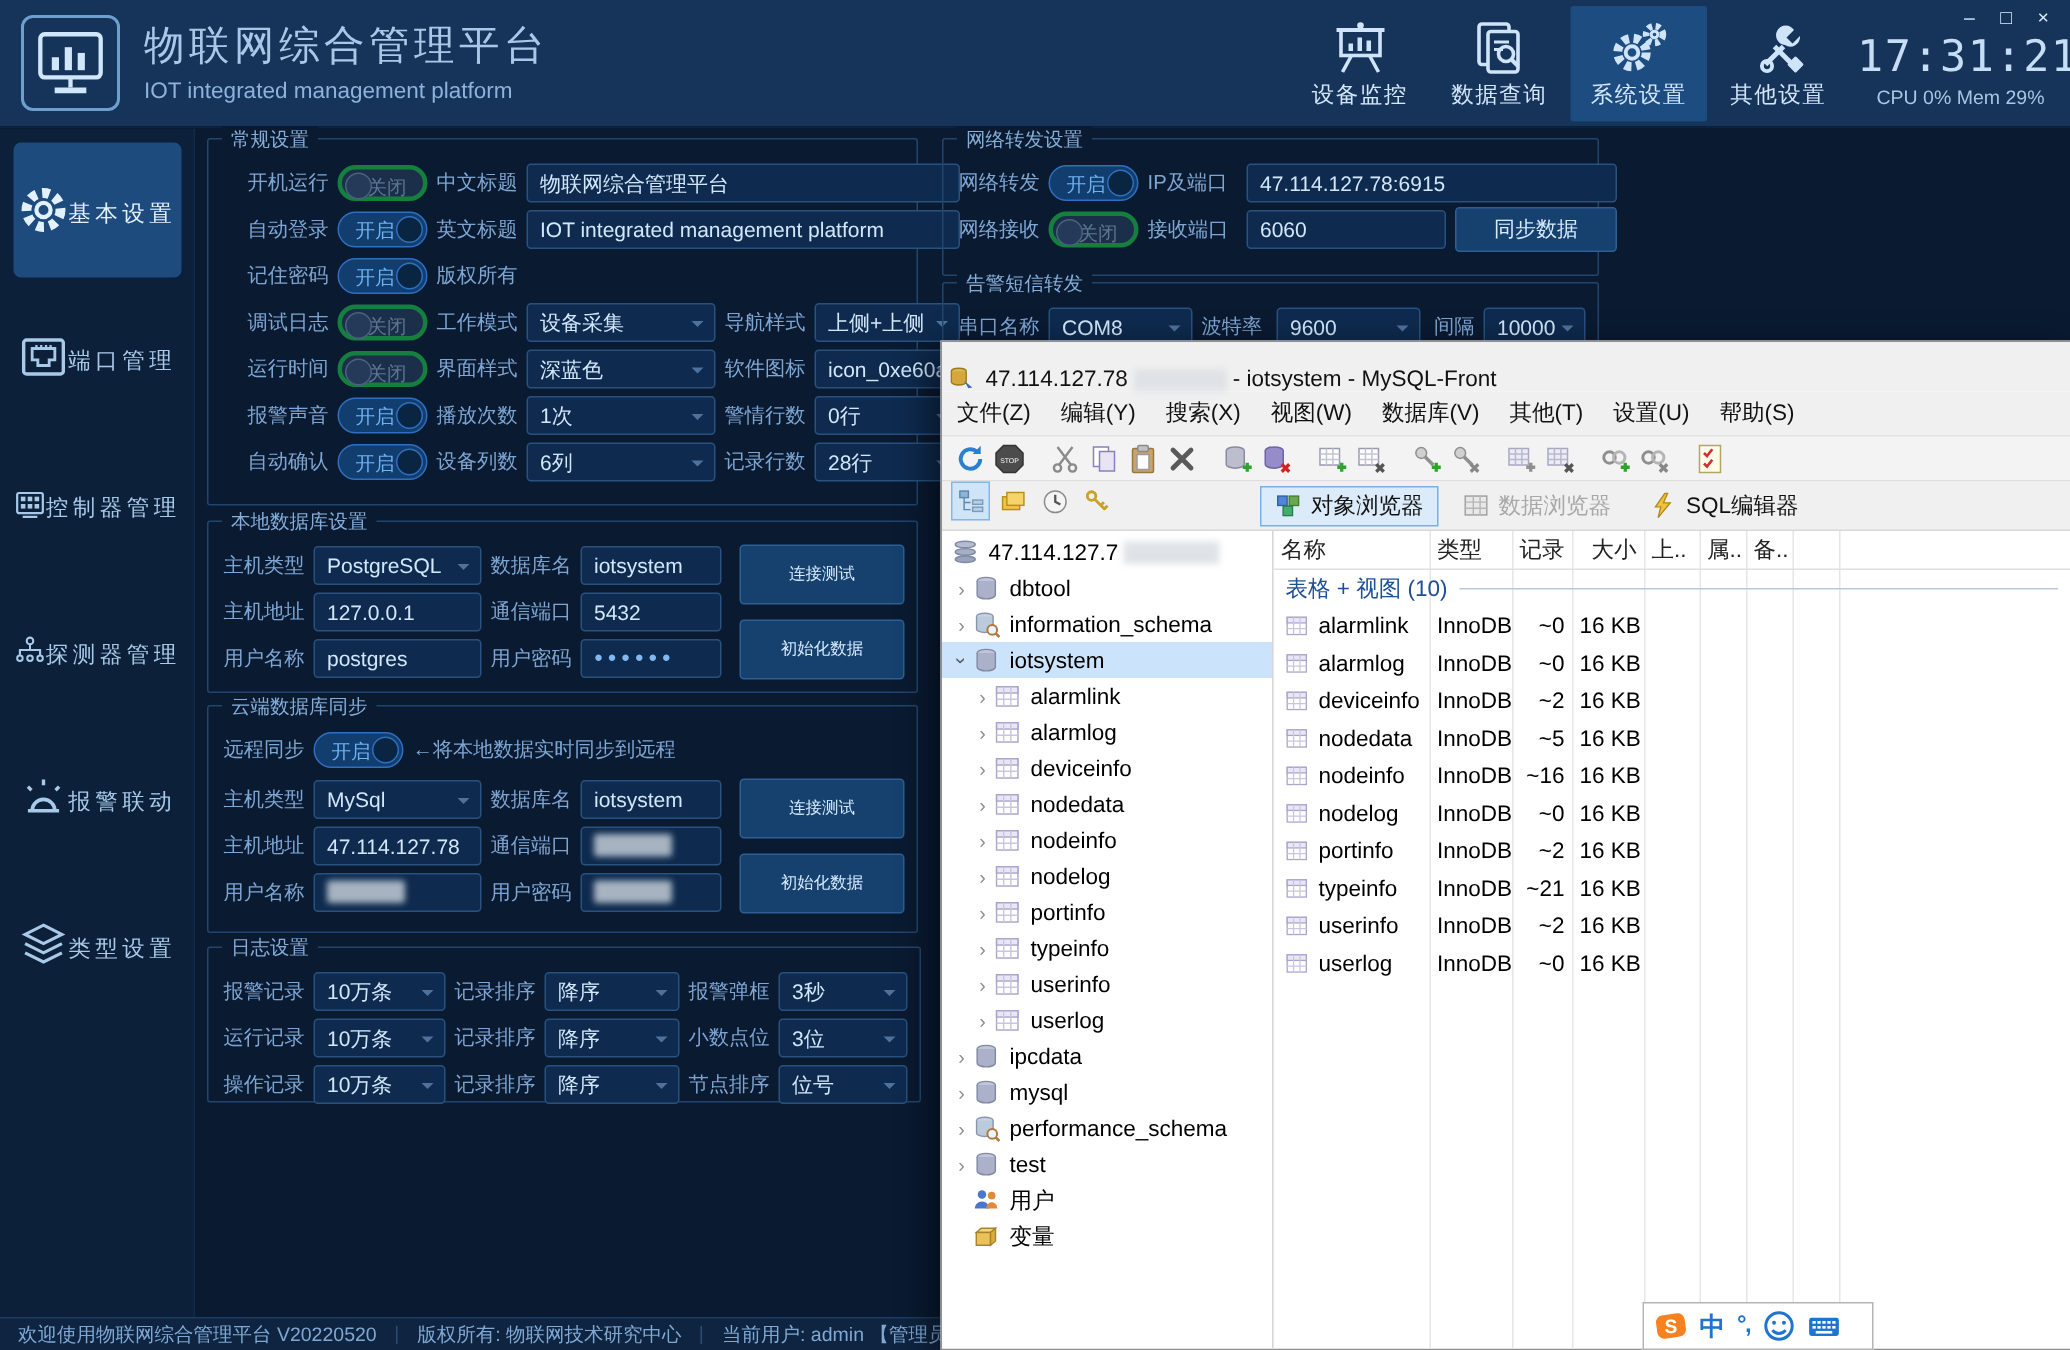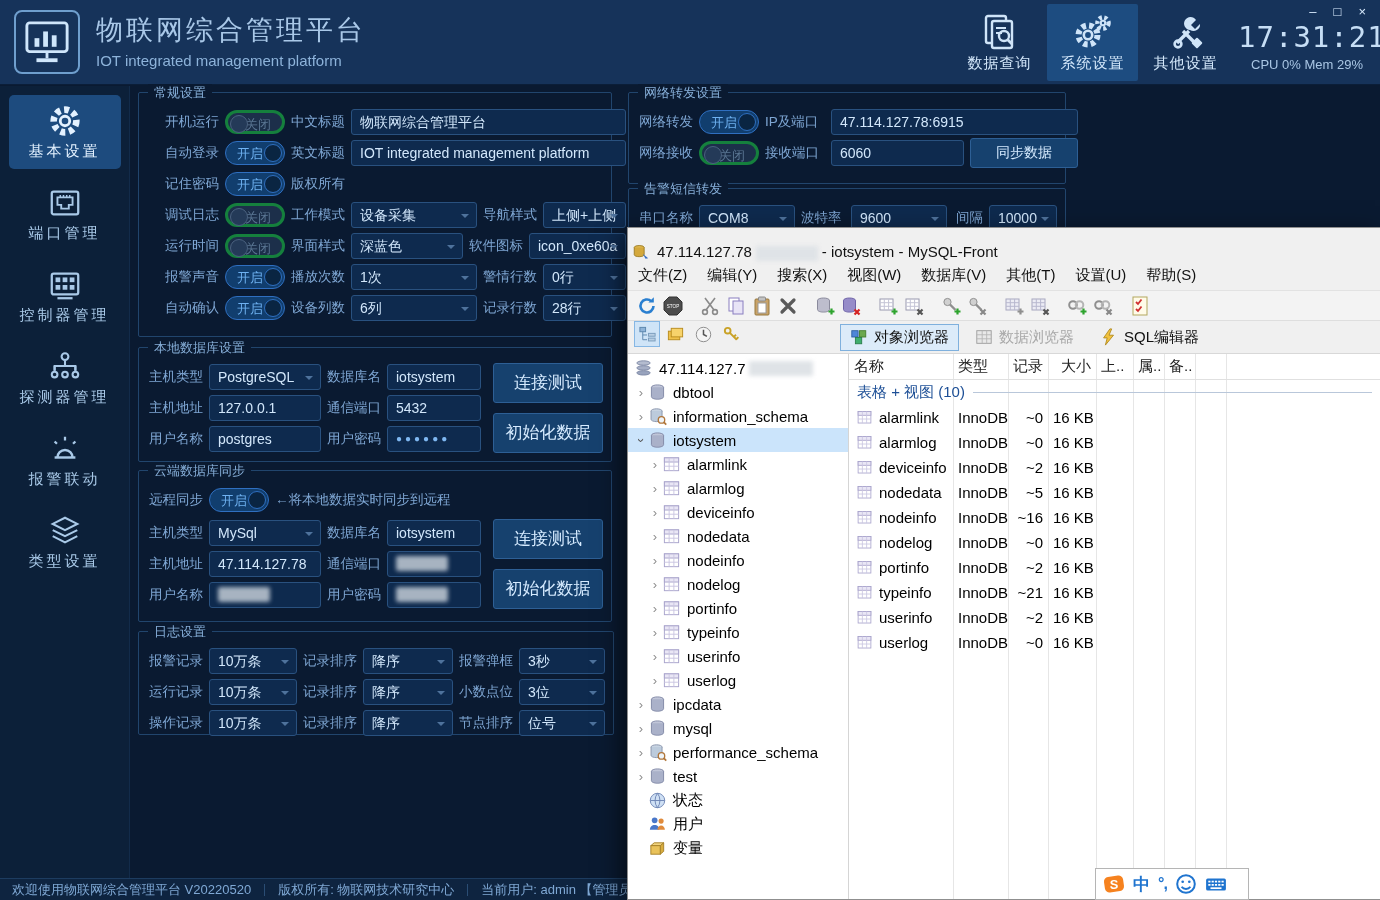--- a/index.html
+++ b/index.html
@@ -17,21 +17,21 @@
   .nav-item .ic{width:40px;height:40px;color:#cfe4f8;}
   .nav-item span.lbl{font-size:15px;margin-top:2px;letter-spacing:1px;}
   .clock-block{position:absolute;right:4px;top:2px;width:138px;text-align:center;color:#c9e0f7;}
   .win-controls{display:flex;justify-content:flex-end;gap:17px;padding:4px 10px 0 0;font-size:13px;color:#d9ecff;}
   .win-controls span{cursor:pointer;line-height:12px;}
   .clock-digits{font-family:"DejaVu Sans Mono",monospace;font-size:29px;letter-spacing:1px;color:#c6def5;margin-top:2px;white-space:nowrap;}
   .cpu-mem{font-size:13px;color:#a9c6e4;margin-top:3px;white-space:nowrap;}
 
   
   .sidebar{position:absolute;left:0;top:86px;width:130px;height:792px;background:#0c2039;border-right:1px solid #122b4a;padding-top:9px;}
-  .side-item{width:112px;height:74px;margin:0 auto 8px auto;display:flex;flex-direction:column;align-items:center;justify-content:center;color:#a9c9e8;cursor:pointer;border-radius:5px;}
+  .side-item{width:112px;height:90px;margin:0 auto 8px auto;display:flex;align-items:center;justify-content:center;color:#a9c9e8;cursor:pointer;border-radius:5px;}
   .side-item.active{background:#1d4b7e;color:#e3f1ff;}
   .side-item .ic{width:34px;height:34px;}
   .side-item .lbl{font-size:15px;letter-spacing:3px;margin-top:4px;white-space:nowrap;}
 
   
   .group{position:absolute;border:1px solid #21456d;border-radius:2px;}
   .g-legend{position:absolute;top:-9px;left:9px;background:#0a1a31;padding:0 6px;color:#86aed8;font-size:13px;white-space:nowrap;}
   .g-top{padding:13px 8px 0 10px;}
   .g-body{display:flex;padding:13px 8px 4px 10px;}
   .g-top + .g-body{padding-top:2px;}
@@ -45,21 +45,21 @@
   .field .dots{font-size:10px;letter-spacing:3px;color:#7fb8f2;}
   .redact{width:52px;height:15px;border-radius:2px;background:#c2ccd6;filter:blur(2px);opacity:.85;}
   .toggle{position:relative;width:60px;height:24px;border-radius:12px;flex-shrink:0;cursor:pointer;}
   .toggle.on{background:#113e6e;border:1px solid #2f6fc0;}
   .toggle.on .t-text{position:absolute;left:11px;top:3px;font-size:13px;color:#6fb2f2;}
   .toggle.on .t-knob{position:absolute;right:2px;top:2px;width:18px;height:18px;border-radius:50%;background:#0a2542;border:1px solid #2f6fc0;}
   .toggle.off{background:#1c2f4a;border:3px solid #15803d;}
   .toggle.off .t-text{position:absolute;right:11px;top:3px;font-size:13px;color:#5a7693;}
   .toggle.off .t-knob{position:absolute;left:2px;top:2px;width:18px;height:18px;border-radius:50%;background:#243a58;border:1px solid #4a617f;}
   .btn-col{width:122px;display:flex;flex-direction:column;justify-content:center;gap:10px;padding-left:12px;}
-  .btn{height:40px;background:#16416e;border:1px solid #2d5f95;border-radius:3px;color:#d6ebff;font-size:17px;cursor:pointer;}
+  .btn{height:40px;background:#16416e;border:1px solid #2d5f95;border-radius:3px;color:#d6ebff;font-size:11px;cursor:pointer;}
   .btn-inline{height:30px;width:108px;background:#16416e;border:1px solid #2d5f95;border-radius:3px;color:#d6ebff;font-size:14px;cursor:pointer;flex-shrink:0;}
 
   
   .statusbar{position:absolute;left:0;bottom:0;width:1380px;height:22px;background:#0e2440;border-top:1px solid #1d3c60;display:flex;align-items:center;color:#7fa8d4;font-size:13px;padding-left:12px;white-space:nowrap;}
   .statusbar .sep{width:1px;height:12px;background:#2a4d74;margin:0 13px;}
 
   
   .mysql-window{position:absolute;left:627px;top:227px;width:754px;height:673px;background:#fff;border:1px solid #8f8f8f;box-shadow:-6px 6px 22px rgba(0,0,0,.55);z-index:10;color:#111;}
   .mw-titlebar{height:33px;background:#f0f0f0;display:flex;align-items:flex-end;padding-left:4px;font-size:15px;gap:7px;}
   .mw-titlebar .ic{width:18px;height:18px;}
@@ -120,20 +120,34 @@
           <path d="M24 34v7" stroke="currentColor" stroke-width="3"></path>
           <path d="M13 43h22" stroke="currentColor" stroke-width="4"></path>
         </svg>
       </div>
     <div class="title-cn">物联网综合管理平台</div>
     <div class="title-en">IOT integrated management platform</div>
     <nav class="top-nav" id="top-nav">
         <div class="nav-item">
           <span class="ic">
             <svg viewBox="0 0 40 40" xmlns="http://www.w3.org/2000/svg">
+              <circle cx="20" cy="5" r="2.2" fill="currentColor"></circle>
+              <path d="M4 8h32" stroke="currentColor" stroke-width="2.6"></path>
+              <rect x="7" y="8" width="26" height="17" fill="none" stroke="currentColor" stroke-width="2.4"></rect>
+              <rect x="12" y="17" width="3" height="5" fill="currentColor"></rect>
+              <rect x="18" y="13" width="3" height="9" fill="currentColor"></rect>
+              <rect x="24" y="15" width="3" height="7" fill="currentColor"></rect>
+              <path d="M14 25l-6 11M26 25l6 11" stroke="currentColor" stroke-width="2.4"></path>
+            </svg>
+          </span>
+          <span class="lbl">设备监控</span>
+        </div>
+        <div class="nav-item">
+          <span class="ic">
+            <svg viewBox="0 0 40 40" xmlns="http://www.w3.org/2000/svg">
               <rect x="6" y="4" width="20" height="27" rx="2" fill="none" stroke="currentColor" stroke-width="2.4"></rect>
               <rect x="12" y="9" width="20" height="27" rx="2" fill="#16335a" stroke="currentColor" stroke-width="2.4"></rect>
               <path d="M16 16h10M16 21h6" stroke="currentColor" stroke-width="2"></path>
               <circle cx="24" cy="24" r="5" fill="none" stroke="currentColor" stroke-width="2.4"></circle>
               <path d="M27.5 27.5l4.5 4.5" stroke="currentColor" stroke-width="2.8"></path>
             </svg>
           </span>
           <span class="lbl">数据查询</span>
         </div>
         <div class="nav-item active">
@@ -290,21 +304,21 @@
               <span>上侧+上侧</span>
             </div>
           </div>
           <div class="s-row">
             <span class="cell-label">运行时间</span>
             <div class="toggle off">
               <span class="t-text">关闭</span>
               <span class="t-knob"></span>
             </div>
             <span class="cell-label">界面样式</span>
-            <div class="field select" style="width: 112px;">
+            <div class="field select" style="width: 126px;">
               <span>深蓝色</span>
             </div>
             <span class="cell-label">软件图标</span>
             <div class="field select grow">
               <span>icon_0xe60a</span>
             </div>
           </div>
           <div class="s-row">
             <span class="cell-label">报警声音</span>
             <div class="toggle on">
@@ -983,30 +997,20 @@
           </div>
           <div class="tree-row" style="padding-left: 6px;">
             <span class="chev">›</span>
             <span class="ic">
               <svg viewBox="0 0 20 20" xmlns="http://www.w3.org/2000/svg">
                 <ellipse cx="10" cy="4.6" rx="6.4" ry="2.6" fill="#c0c5d8" stroke="#8289a6"></ellipse>
                 <path d="M3.6 4.6v9.8c0 1.5 2.9 2.7 6.4 2.7s6.4-1.2 6.4-2.7V4.6" fill="#aab1c9" stroke="#8289a6"></path>
               </svg>
             </span>
             <span>test</span>
-          </div>
-          <div class="tree-row" style="padding-left: 6px;">
-            <span class="chev"></span>
-            <span class="ic">
-              <svg viewBox="0 0 20 20" xmlns="http://www.w3.org/2000/svg">
-                <circle cx="10" cy="10" r="7.6" fill="#cfe0f4" stroke="#6f86b5"></circle>
-                <path d="M2.4 10h15.2M10 2.4a12.5 12.5 0 0 1 0 15.2M10 2.4a12.5 12.5 0 0 0 0 15.2" stroke="#6f86b5" fill="none"></path>
-              </svg>
-            </span>
-            <span>状态</span>
           </div>
           <div class="tree-row" style="padding-left: 6px;">
             <span class="chev"></span>
             <span class="ic">
               <svg viewBox="0 0 20 20" xmlns="http://www.w3.org/2000/svg">
                 <circle cx="7" cy="5.6" r="3" fill="#4a77c9"></circle>
                 <path d="M2 15.5c0-3 2.2-5 5-5s5 2 5 5z" fill="#4a77c9"></path>
                 <circle cx="13.8" cy="6.4" r="2.7" fill="#e08a3a"></circle>
                 <path d="M9.8 15.5c.3-2.7 2-4.4 4-4.4 2.2 0 3.8 1.7 4 4.4z" fill="#e08a3a"></path>
               </svg>

